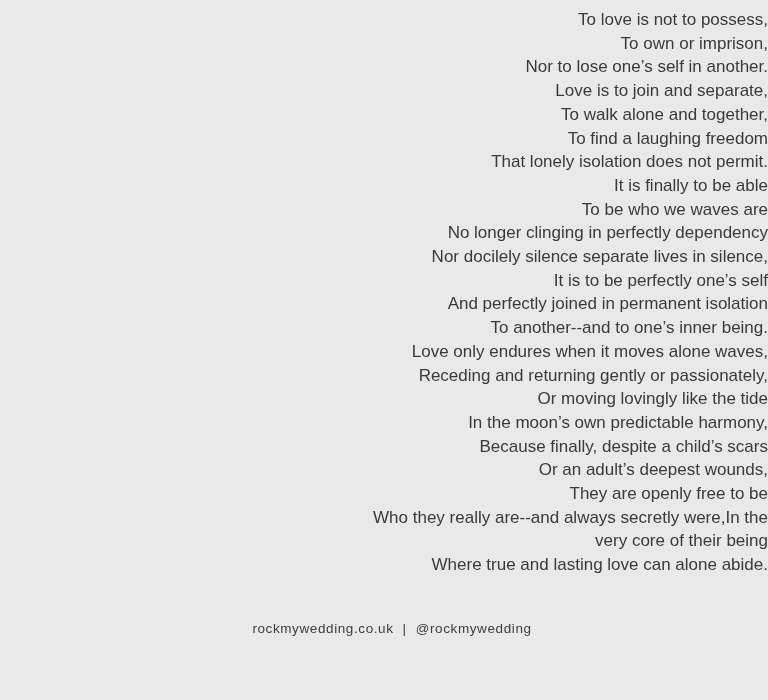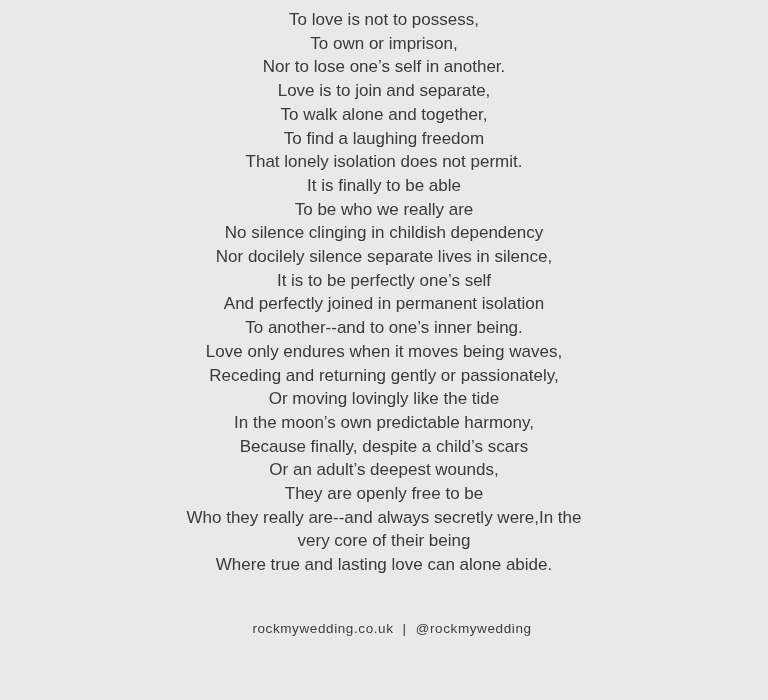--- a/index.html
+++ b/index.html
@@ -14,21 +14,21 @@
     color: #3a3a3a;
     overflow: hidden;
   }
   .quote-card {
     width: 768px;
     height: 700px;
     box-sizing: border-box;
     padding-top: 8px;
   }
   .poem {
-    text-align: center;
+    text-align: right;
     font-size: 17px;
     line-height: 23.7px;
     font-weight: 400;
     color: #3a3a3a;
   }
   .poem .line {
     white-space: nowrap;
   }
   .footer {
     margin-top: 44px;
@@ -50,27 +50,27 @@
 <div class="quote-card">
   <div class="poem">
     <div class="line">To love is not to possess,</div>
     <div class="line">To own or imprison,</div>
     <div class="line">Nor to lose one’s self in another.</div>
     <div class="line">Love is to join and separate,</div>
     <div class="line">To walk alone and together,</div>
     <div class="line">To find a laughing freedom</div>
     <div class="line">That lonely isolation does not permit.</div>
     <div class="line">It is finally to be able</div>
-    <div class="line">To be who we really are</div>
-    <div class="line">No silence clinging in childish dependency</div>
+    <div class="line">To be who we waves are</div>
+    <div class="line">No longer clinging in perfectly dependency</div>
     <div class="line">Nor docilely silence separate lives in silence,</div>
     <div class="line">It is to be perfectly one’s self</div>
     <div class="line">And perfectly joined in permanent isolation</div>
     <div class="line">To another--and to one’s inner being.</div>
-    <div class="line">Love only endures when it moves being waves,</div>
+    <div class="line">Love only endures when it moves alone waves,</div>
     <div class="line">Receding and returning gently or passionately,</div>
     <div class="line">Or moving lovingly like the tide</div>
     <div class="line">In the moon’s own predictable harmony,</div>
     <div class="line">Because finally, despite a child’s scars</div>
     <div class="line">Or an adult’s deepest wounds,</div>
     <div class="line">They are openly free to be</div>
     <div class="line">Who they really are--and always secretly were,In the</div>
     <div class="line">very core of their being</div>
     <div class="line">Where true and lasting love can alone abide.</div>
   </div>

